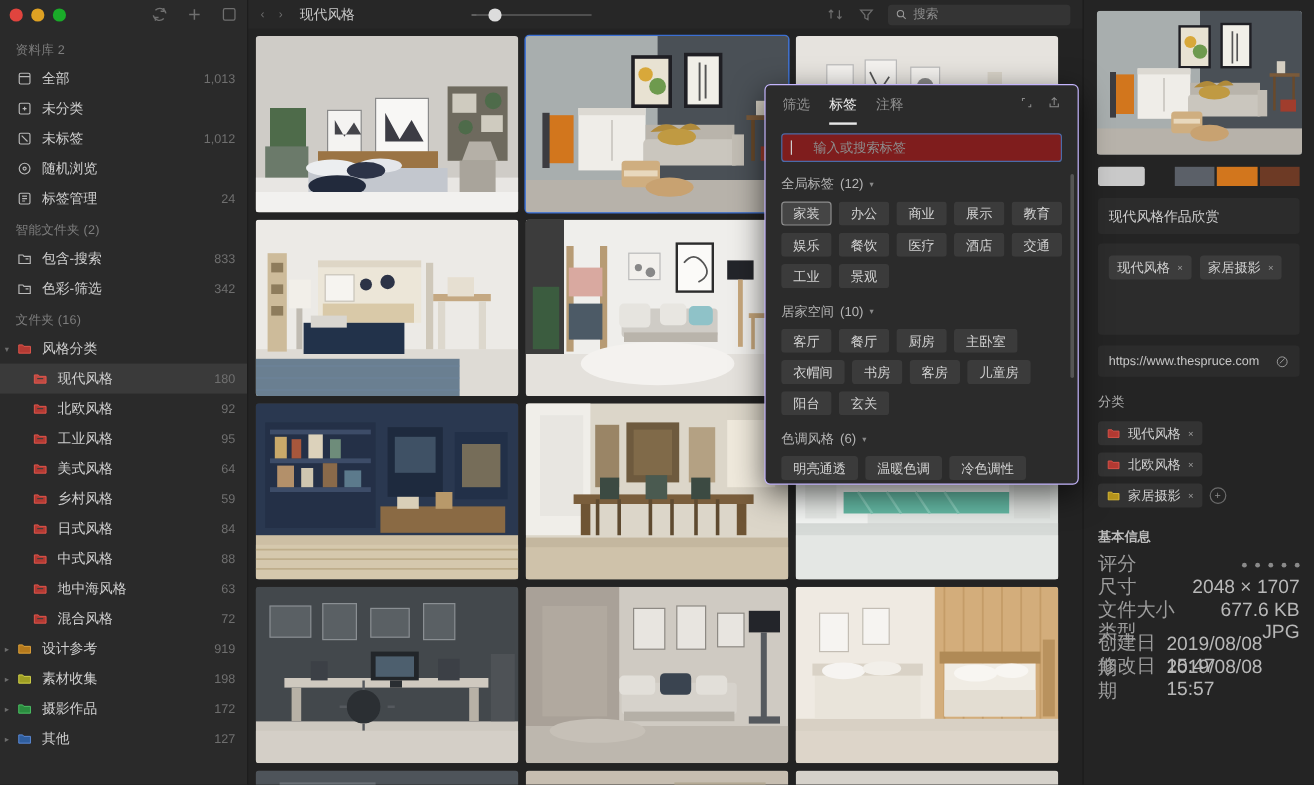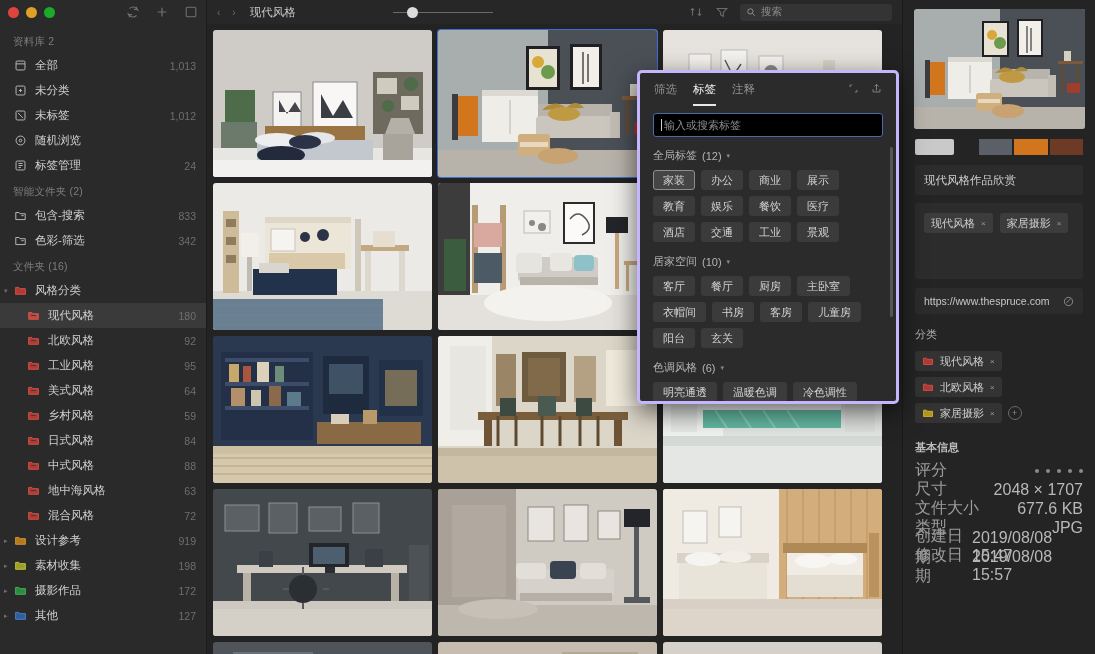--- a/index.html
+++ b/index.html
@@ -74,36 +74,36 @@
   .thumb {
     width: 219px; height: 147px; border-radius: 3px; overflow: hidden;
     position: relative; background: #333; flex: 0 0 219px;
   }
   .thumb.sel { outline: 2px solid #3b6fd4; outline-offset: -1px; box-shadow: 0 0 0 1px #5b8ae8 inset; }
   .thumb .art { position: absolute; inset: 0; }
 
   
   .popover {
     position: absolute; left: 430px; top: 70px; width: 262px; height: 334px;
-    background: #2b2b2b; border-radius: 5px; border: 3px solid #c4b5fd;
+    background: #2b2b2b; border-radius: 5px; border: 1px solid #c4b5fd;
     box-shadow: 0 8px 26px rgba(0,0,0,.6); display: flex; flex-direction: column;
     overflow: hidden; z-index: 40;
   }
   .pop-tabs { height: 32px; display: flex; align-items: center; padding: 0 14px; gap: 16px; position: relative; }
   .pop-tab { font-size: 11.5px; color: #909090; filter: blur(0.5px); position: relative; padding-bottom: 9px; padding-top: 9px; }
   .pop-tab.active { color: #f0f0f0; }
   .pop-tab.active::after {
     content: ""; position: absolute; left: 0; right: 0; bottom: 0; height: 2px; background: #e8e8e8;
   }
   .pop-tabicons { margin-left: auto; display: flex; gap: 12px; color: #8a8a8a; }
   .pop-tabicons svg { width: 11px; height: 11px; }
   .pop-body { flex: 1; padding: 8px 13px 0 13px; overflow: hidden; position: relative; }
   .pop-input {
-    height: 24px; background: #000000; border: 1px solid #4a6ba8; border-radius: 3px;
-    display: flex; align-items: center; padding: 0 7px; margin-bottom: 11px;
+    height: 24px; background: #7f1d1d; border: 1px solid #4a6ba8; border-radius: 3px;
+    display: flex; align-items: center; padding: 0 7px; margin-bottom: 11px; gap: 16px;
   }
   .pop-caret { width: 1px; height: 12px; background: #cfcfcf; margin-right: 2px; }
   .pop-input-ph { font-size: 11px; color: #8d8d8d; filter: blur(0.55px); }
   .grp-title {
     font-size: 11px; color: #b4b4b4; margin: 2px 0 7px 0; filter: blur(0.5px);
     display: flex; align-items: center; gap: 5px;
   }
   .grp-title .cv { font-size: 7px; color: #8a8a8a; filter: none; }
   .pills { display: flex; flex-wrap: wrap; gap: 6px; margin-bottom: 12px; }
   .pill {

